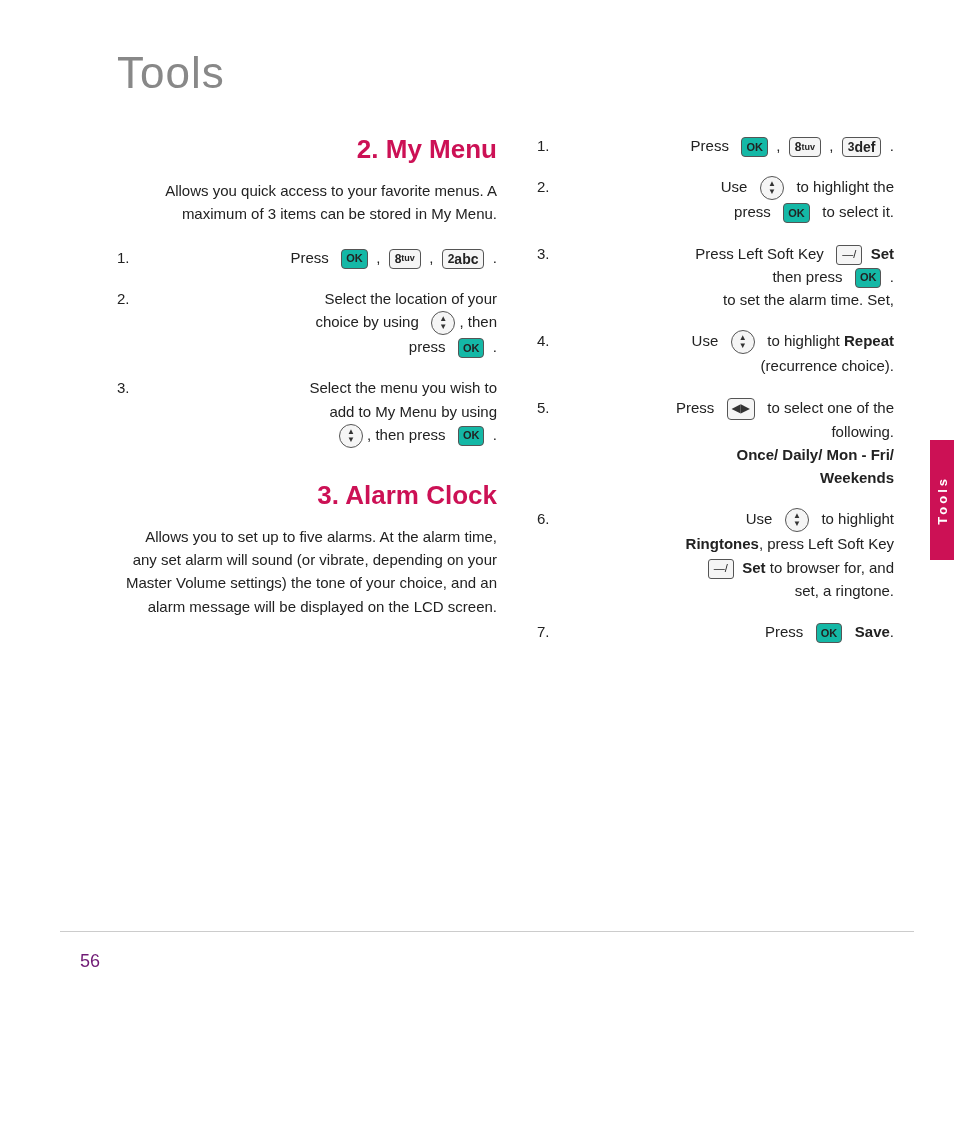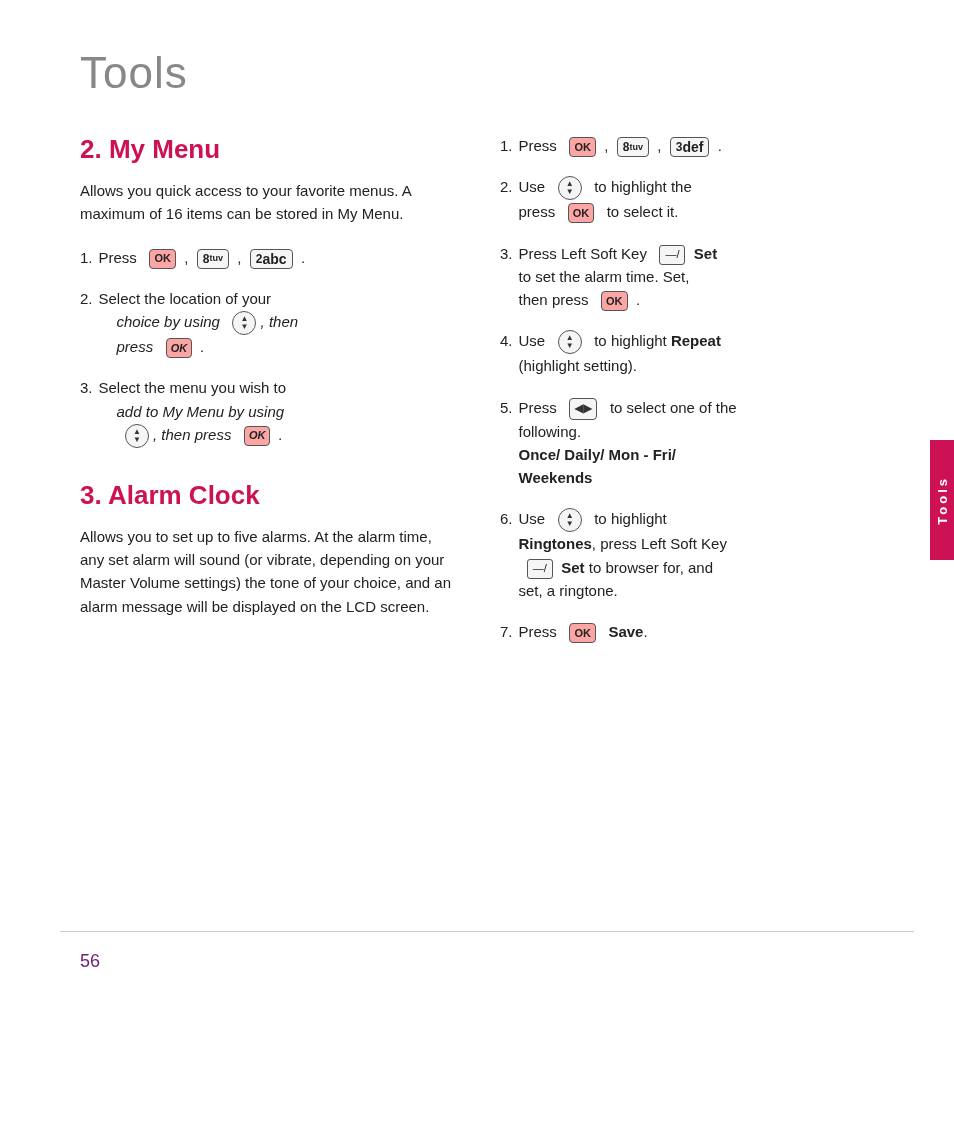--- a/index.html
+++ b/index.html
@@ -12,36 +12,37 @@
       font-size: 15px;
       color: #222;
       position: relative;
       overflow: hidden;
     }
 
     .page-container {
       position: relative;
       width: 954px;
       height: 1000px;
-      padding: 48px 60px 40px 80px;
+      padding: 48px 60px 40px 117px;
     }
 
     
     .page-title {
       font-size: 44px;
       font-weight: 300;
       color: #888;
       margin-bottom: 36px;
       letter-spacing: 1px;
     }
 
     
     .columns {
       display: flex;
       gap: 40px;
+      text-align: right;
     }
 
     .left-col {
       width: 380px;
       flex-shrink: 0;
     }
 
     .right-col {
       flex: 1;
     }
@@ -78,21 +79,20 @@
     .step-content {
       flex: 1;
     }
 
     .step-content p {
       line-height: 1.55;
     }
 
     .step-content .indent {
       padding-left: 18px;
-      font-style: italic;
     }
 
     
     .key-btn {
       display: inline-flex;
       align-items: center;
       justify-content: center;
       border: 1.5px solid #555;
       border-radius: 4px;
       padding: 1px 5px;
@@ -106,21 +106,21 @@
       line-height: 1;
     }
 
     .key-ok {
       font-size: 11px;
       font-weight: bold;
       color: #222;
       border: 1.5px solid #555;
       border-radius: 4px;
       padding: 1px 4px;
-      background: #fca5a5;
+      background: #14b8a6;
       display: inline-flex;
       align-items: center;
       justify-content: center;
       height: 20px;
       min-width: 26px;
       vertical-align: middle;
     }
 
     
     .key-nav {
@@ -231,21 +231,21 @@
 <div class="page-container">
 
   <div class="page-title">Tools</div>
 
   <div class="columns">
 
     <div class="left-col">
 
       <div class="section-heading">2. My Menu</div>
 
-      <div class="section-desc">Allows you quick access to your favorite menus. A maximum of 16 items can be stored in My Menu.</div>
+      <div class="section-desc">Allows you quick access to your favorite menus. A maximum of 3 items can be stored in My Menu.</div>
 
       <div class="step step-block">
         <span class="step-num">1.</span>
         <span class="step-content">
           Press &nbsp;
           <span class="key-ok">OK</span>
           &nbsp;,&nbsp;
           <span class="key-btn">8<sub style="font-size:9px">tuv</sub></span>
           &nbsp;,&nbsp;
           <span class="key-btn">2<sub style="font-size:14px">abc</sub></span>
@@ -323,38 +323,38 @@
         </span>
       </div>
 
       <div class="step step-block">
         <span class="step-num">3.</span>
         <span class="step-content">
           <p>Press Left Soft Key &nbsp;
             <span class="key-soft">—/</span>
             &nbsp;<span class="bold">Set</span>
           </p>
-          <p>to set the alarm time. Set,</p>
           <p>then press &nbsp;
             <span class="key-ok">OK</span>
             &nbsp;.
           </p>
+          <p>to set the alarm time. Set,</p>
         </span>
       </div>
 
       <div class="step step-block">
         <span class="step-num">4.</span>
         <span class="step-content">
           <p>Use &nbsp;
             <span class="key-nav">
               <span class="key-nav-arrows">▲<br>▼</span>
             </span>
             &nbsp; to highlight <span class="bold">Repeat</span>
           </p>
-          <p>(highlight setting).</p>
+          <p>(recurrence choice).</p>
         </span>
       </div>
 
       <div class="step step-block">
         <span class="step-num">5.</span>
         <span class="step-content">
           <p>Press &nbsp;
             <span class="key-lr">◀▶</span>
             &nbsp; to select one of the
           </p>

